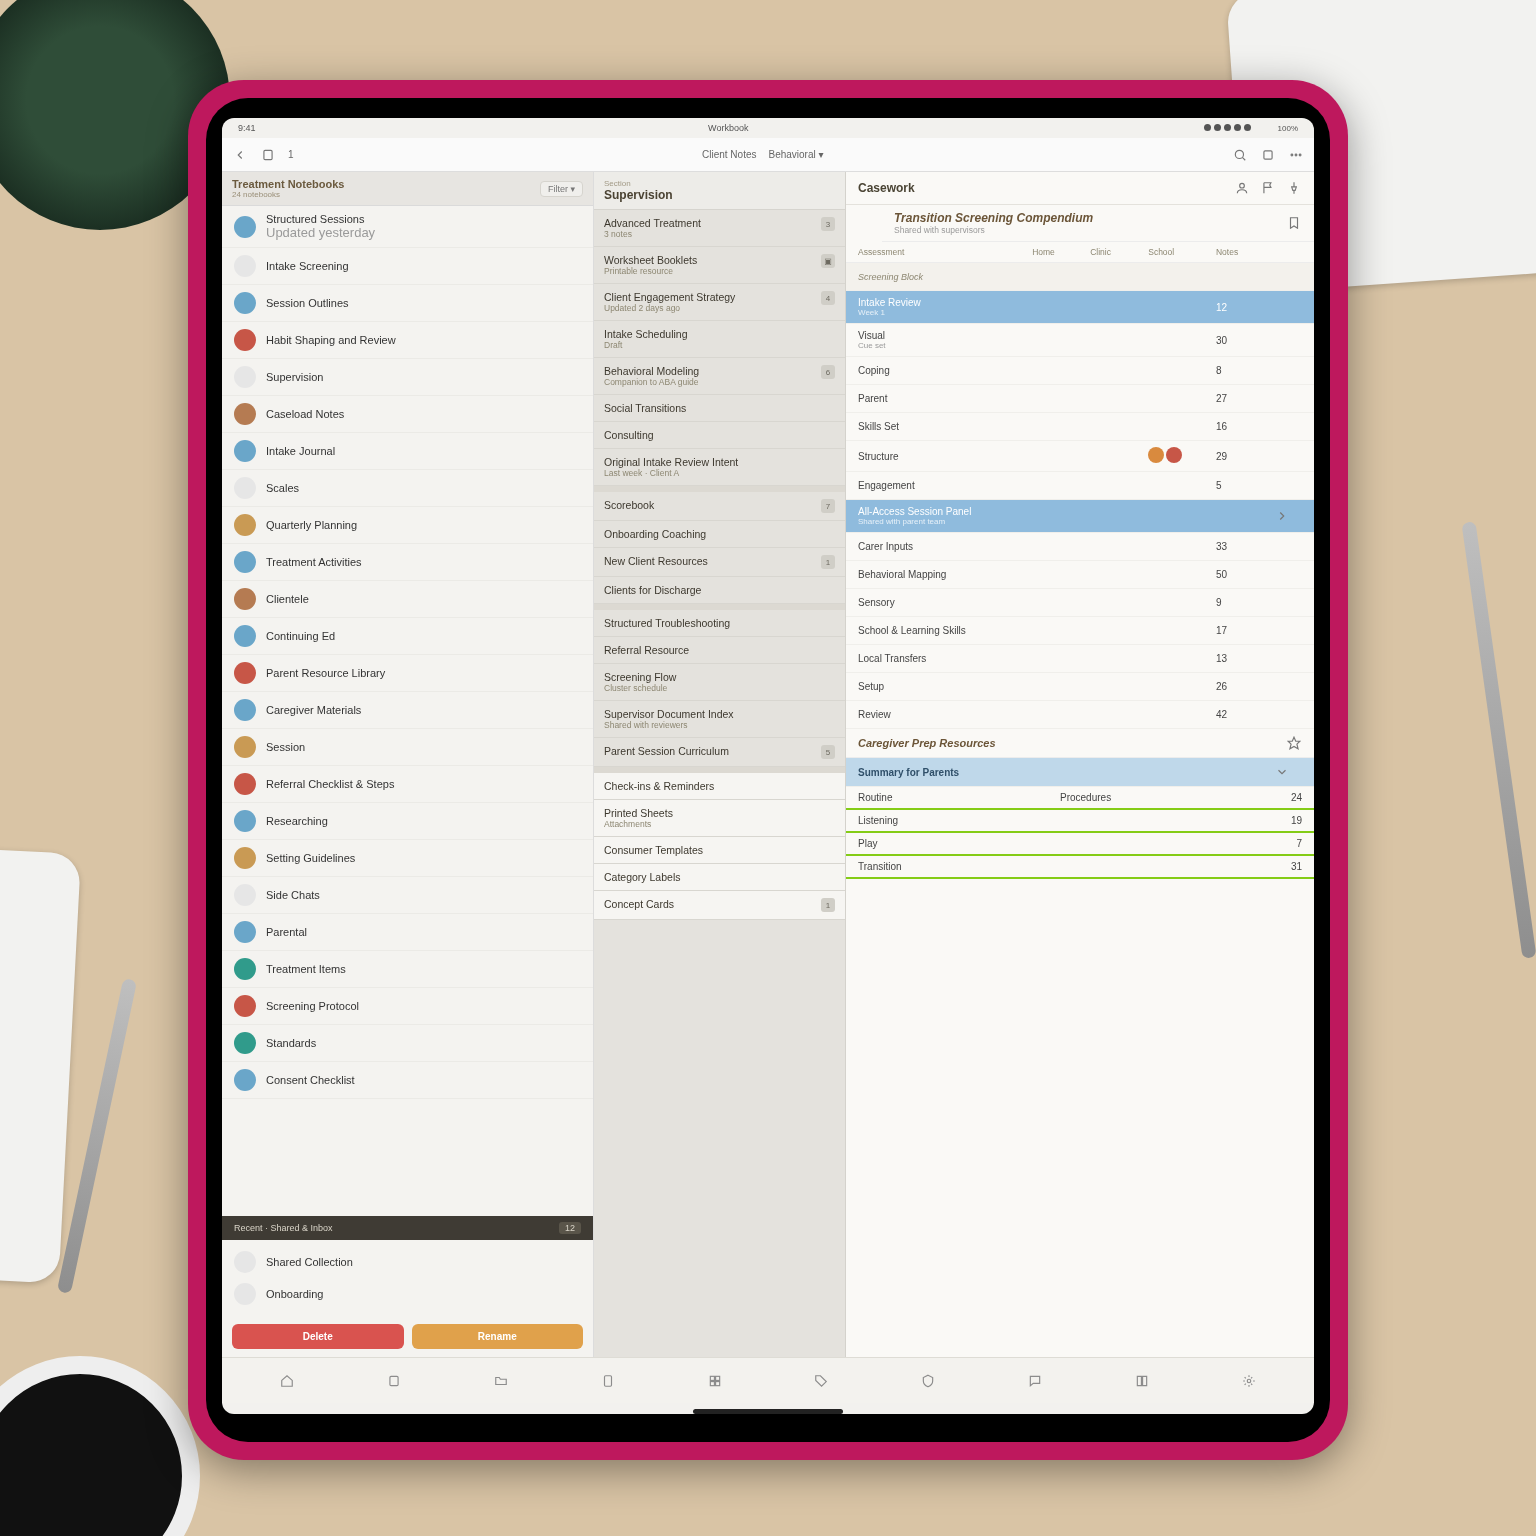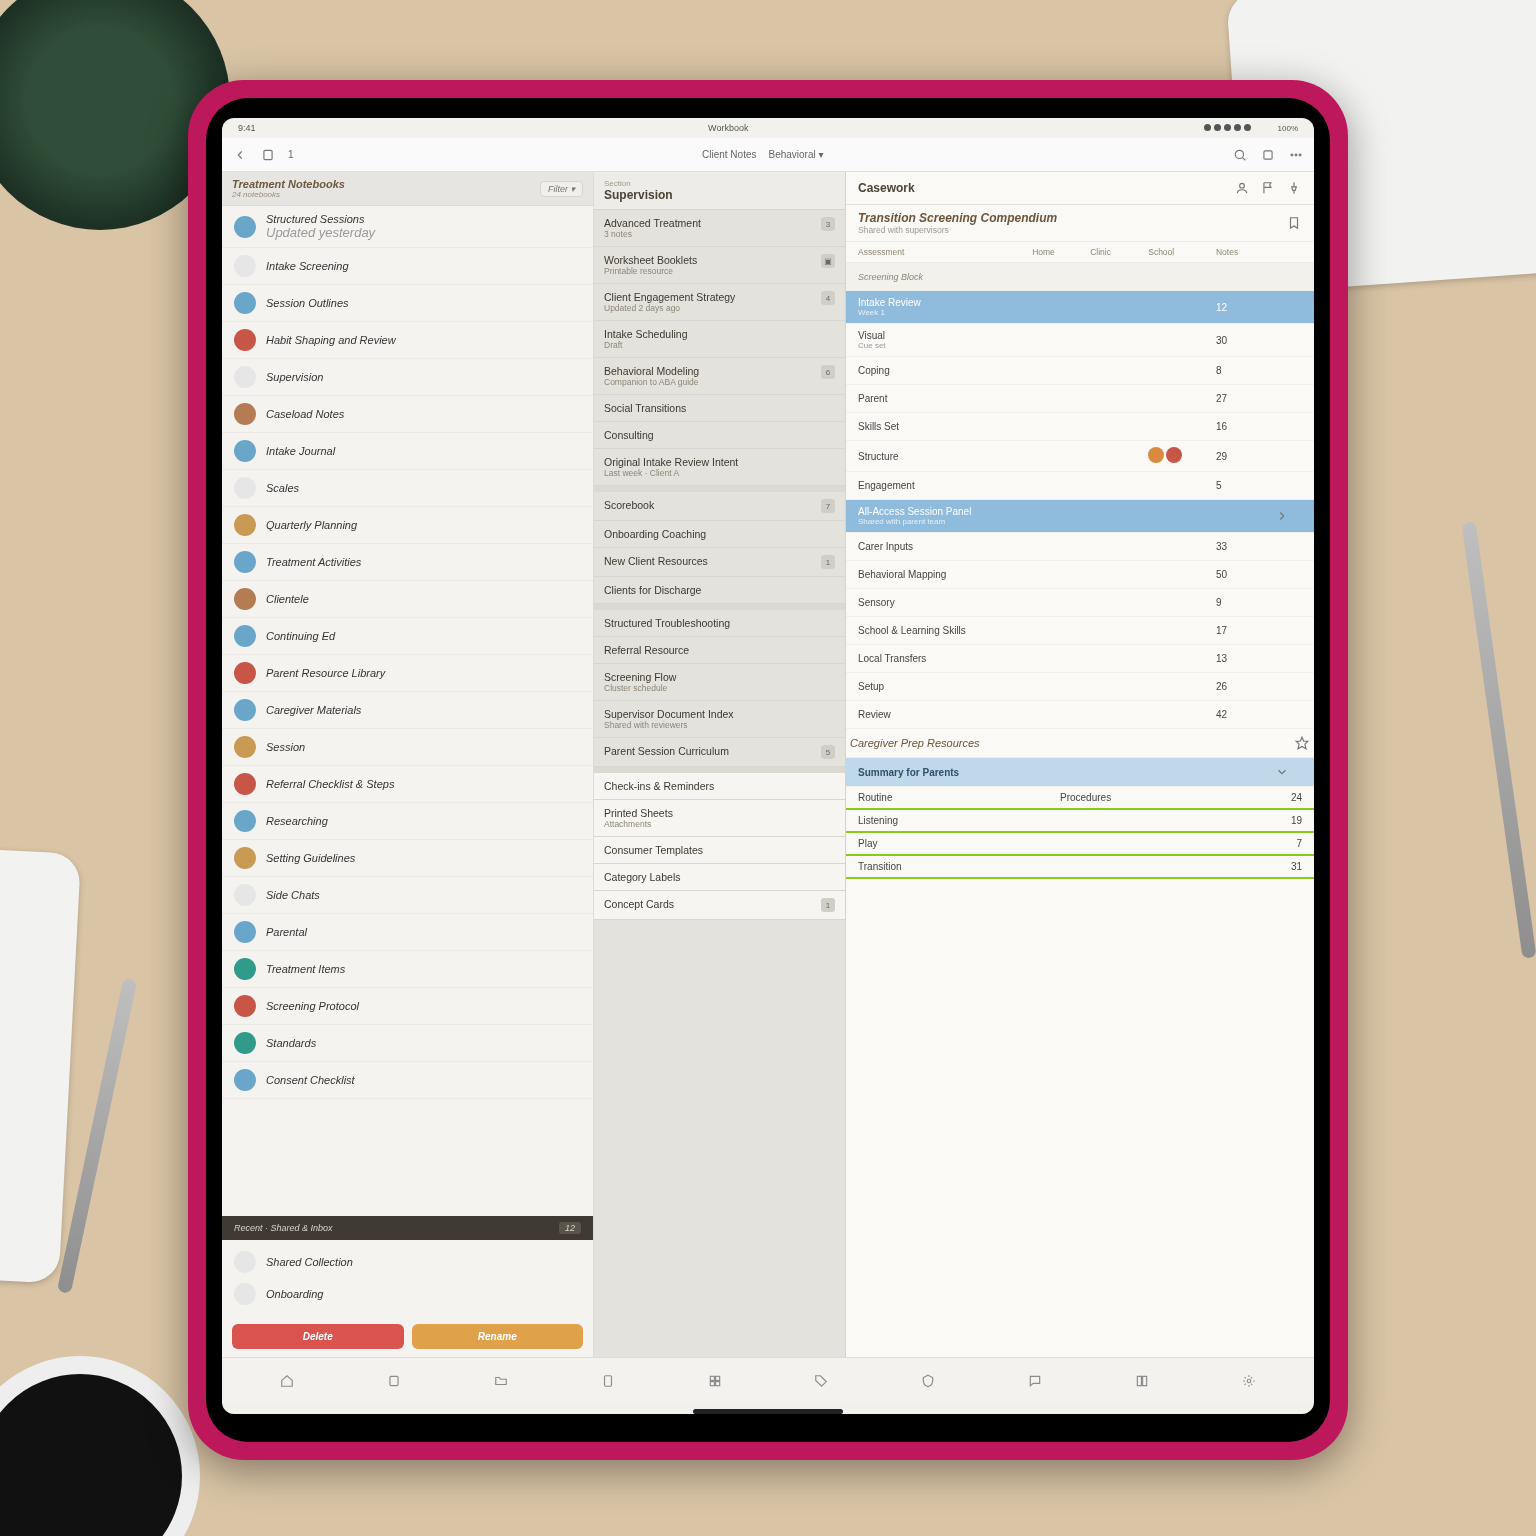--- a/index.html
+++ b/index.html
@@ -18,21 +18,21 @@
 .status-bar { height:20px; display:flex; align-items:center; justify-content:space-between; padding:0 16px; font-size:9px; color:#555;}
 .status-dots span{display:inline-block;width:7px;height:7px;border-radius:50%;background:#555;margin-left:3px;}
 .toolbar { height:34px; background:#fafafa; border-bottom:1px solid #ddd; display:flex; align-items:center; padding:0 10px; gap:12px;}
 .toolbar .spacer{flex:1;}
 .ic { width:16px; height:16px; display:inline-flex; align-items:center; justify-content:center; color:#777;}
 .ic svg{width:14px;height:14px;stroke:currentColor;fill:none;stroke-width:2;}
 .tb-label{font-size:10px;color:#666;}
 
 .columns { flex:1; display:flex; overflow:hidden;}
 
-.col-left { width:372px; background:#f4f3f0; display:flex; flex-direction:column; border-right:1px solid #dcdcdc;font-style:italic;}
+.col-left { width:372px; background:#f4f3f0; display:flex; flex-direction:column; border-right:1px solid #dcdcdc;}
 .col-left-header{background:#e7e5e1;border-bottom:1px solid #dadada;display:flex;align-items:center;justify-content:space-between;padding:6px 10px;}
 .col-left-header .title{font-weight:600;font-size:11px;color:#6b5a3e;}
 .col-left-header .subtitle{font-size:8px;color:#9a8f78;}
 .pill{background:#f0efec;border:1px solid #d6d4ce;border-radius:4px;padding:2px 7px;font-size:9px;color:#777;display:flex;align-items:center;gap:2px;}
 .list{flex:1;overflow:auto;}
 .row{display:flex;align-items:center;gap:10px;padding:7px 12px;border-bottom:1px solid #ebeae6;}
 .row .dot{width:22px;height:22px;border-radius:50%;display:flex;align-items:center;justify-content:center;color:#fff;font-size:10px;}
 .row .txt .t{font-size:11px;color:#333;font-weight:500;}
 .row .txt .s{font-size:13px;color:#9a9a9a;}
 .list-footer-dark{background:#3f3b34;color:#d9d4c8;display:flex;align-items:center;justify-content:space-between;padding:6px 12px;font-size:9px;}
@@ -51,32 +51,32 @@
 .mid-item .t{font-size:10.5px;color:#3d382e;font-weight:500;}
 .mid-item .s{font-size:8.5px;color:#8d8772;}
 .mid-item .badge{width:14px;height:14px;border-radius:3px;background:#d0cec7;display:flex;align-items:center;justify-content:center;font-size:8px;color:#6d6a60;}
 .mid-section-gap{height:6px;background:#dcd9d2;}
 .mid-white{background:#f6f5f2;}
 
 .col-right{flex:1;background:#faf9f6;display:flex;flex-direction:column;}
 .right-head{padding:8px 12px;border-bottom:1px solid #e4e2dc;display:flex;align-items:center;justify-content:space-between;}
 .right-head .title{font-size:12px;font-weight:600;color:#4a4434;}
 .right-head .icons{display:flex;gap:10px;color:#9a9a9a;}
-.right-sub{padding:6px 12px;display:flex;justify-content:space-between;align-items:center;border-bottom:1px solid #ececec;}
+.right-sub{padding:6px 12px;display:flex;justify-content:space-between;align-items:center;border-bottom:1px solid #ececec;margin-left:36px;}
 .right-sub .t{font-size:12px;color:#6b5538;font-weight:600;font-style:italic;}
 .table{display:flex;flex-direction:column;}
 .thead,.trow{display:grid;grid-template-columns: 1.8fr .6fr .6fr .7fr .6fr 28px; align-items:center;}
 .thead{font-size:8.5px;color:#8d8772;padding:5px 12px;border-bottom:1px solid #ececec;}
 .trow{font-size:10px;color:#444;padding:6px 12px;border-bottom:1px solid #f0efeb;min-height:28px;}
 .trow .name .sub{font-size:8px;color:#9a9a9a;}
 .trow.hl{background:#8fbbdd;color:#fff;}
 .trow.hl .name .sub{color:#e6f0f8;}
 .cell-chip{width:40px;height:14px;border-radius:3px;background:#8fbbdd;}
 .icon-pair span{display:inline-block;width:16px;height:16px;border-radius:50%;margin-right:2px;}
-.section-label{padding:6px 4px;font-size:11px;color:#6b5538;font-weight:400;border-bottom:1px solid #ececec;font-style:italic;display:flex;justify-content:space-between;align-items:center;}
+.section-label{padding:6px 12px;font-size:11px;color:#6b5538;font-weight:700;border-bottom:1px solid #ececec;font-style:italic;display:flex;justify-content:space-between;align-items:center;}
 .trow2{display:grid;grid-template-columns:1fr 1fr 40px;padding:5px 12px;border-bottom:2px solid #84cc16;font-size:10px;color:#444;}
 
 .bottom-bar{height:46px;background:#f3f2ee;border-top:1px solid #dedcD5;display:flex;align-items:center;justify-content:space-around;padding:0 12px;}
 .bottom-bar .ic{width:22px;height:22px;color:#8c8c8c;}
 .home-ind{width:150px;height:5px;background:#222;border-radius:3px;margin:6px auto 0;}
 </style>
 </head>
 <body>
 
 <div class="desk-plant"></div>

